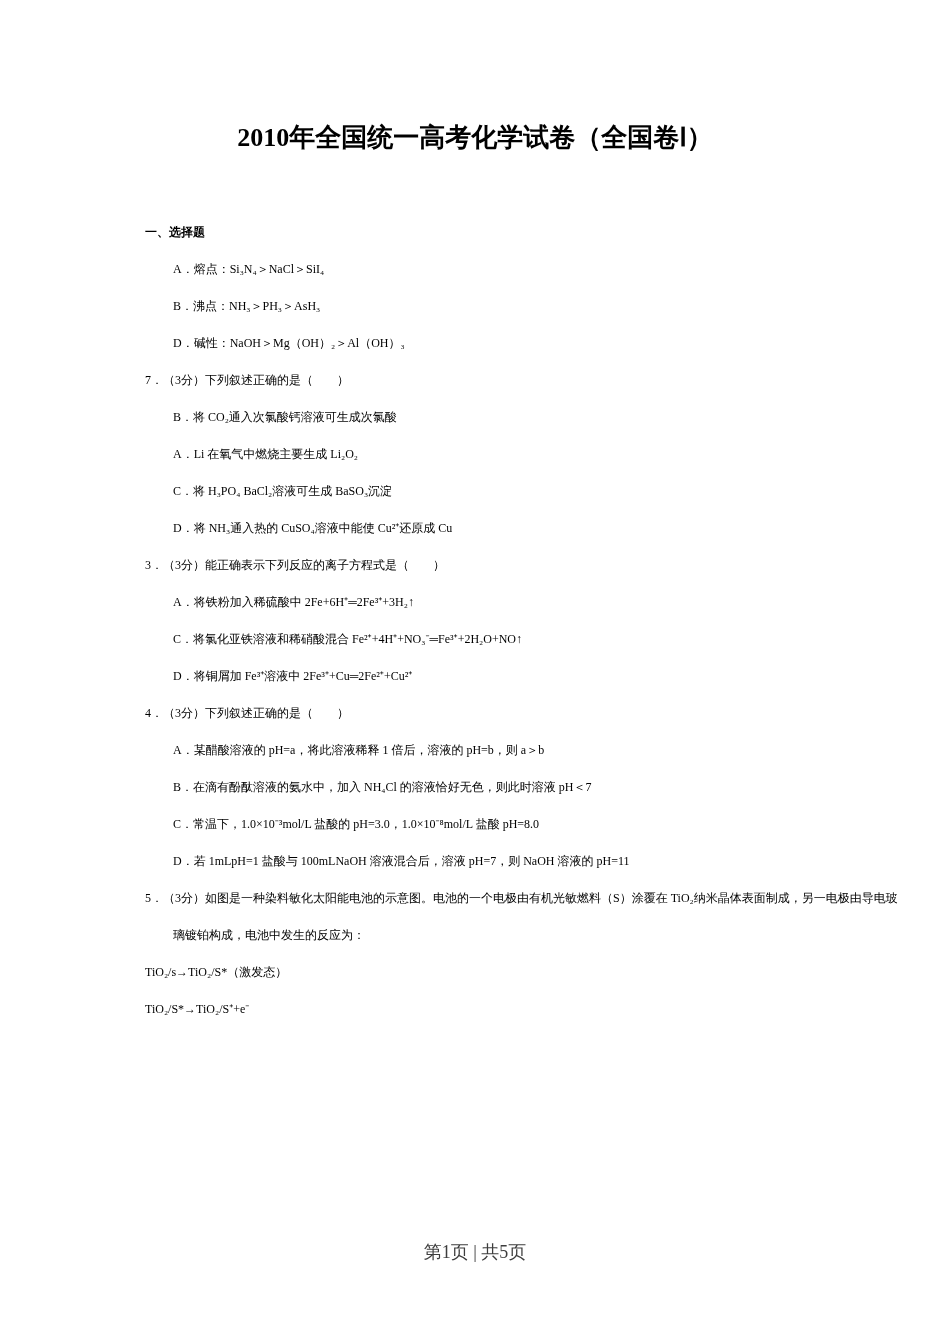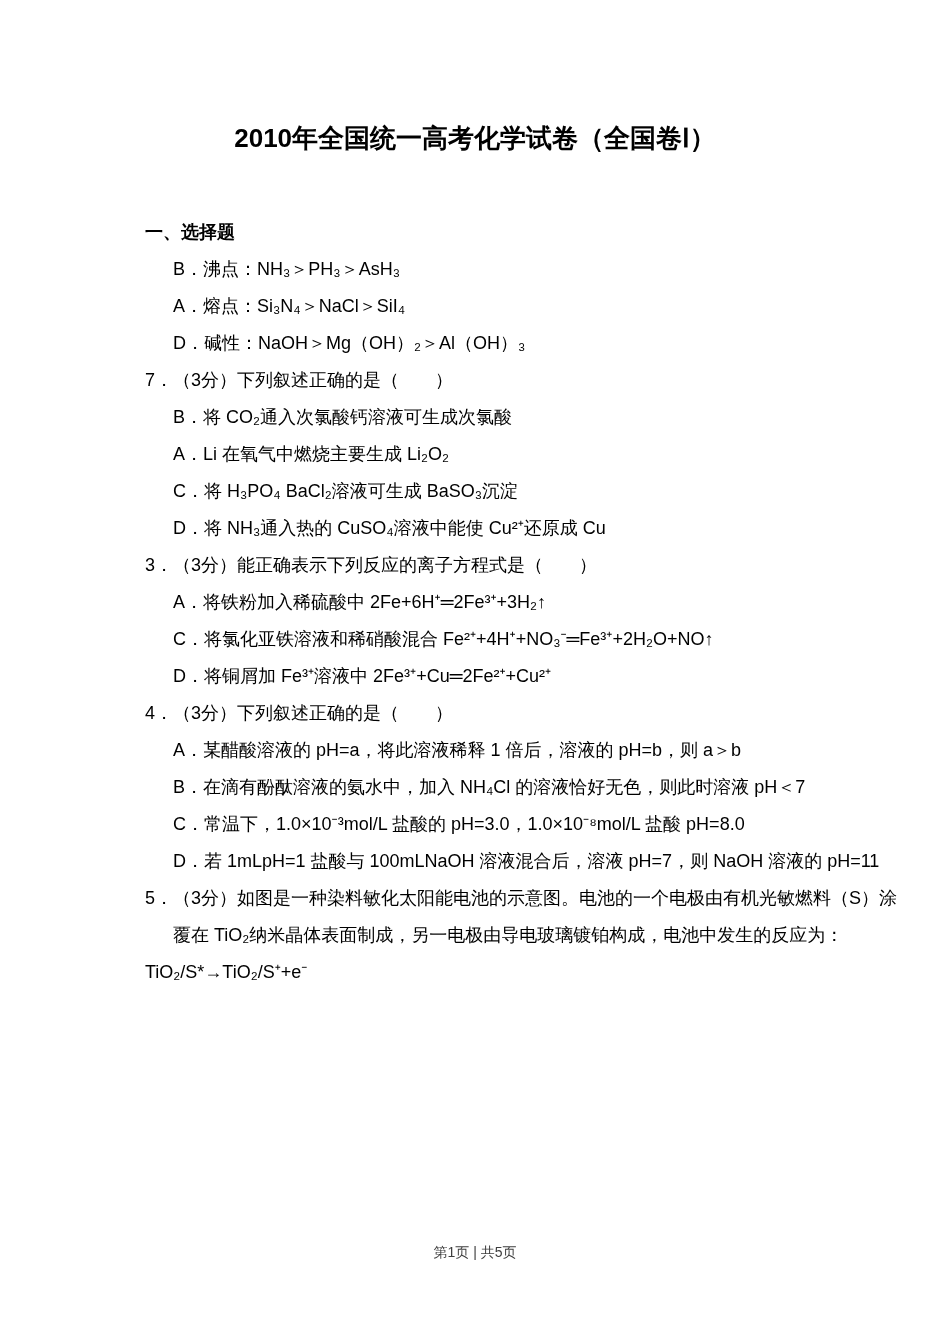--- a/index.html
+++ b/index.html
@@ -6,35 +6,35 @@
     margin: 0;
     padding: 0;
     background: #ffffff;
   }
   .page {
     position: relative;
     width: 950px;
     height: 1344px;
     background: #ffffff;
     overflow: hidden;
-    font-family: Liberation Sans, sans-serif;
+    font-family: Liberation Serif, serif;
     color: #000000;
   }
   .title {
     margin: 0 0 56px 0;
     padding-top: 118px;
     text-align: center;
     font-size: 26px;
     font-weight: bold;
     line-height: 40px;
   }
   .content {
     padding-left: 145px;
     padding-right: 50px;
-    font-size: 18px;
+    font-size: 12px;
     line-height: 37px;
   }
   .content p {
     margin: 0;
   }
   .section-heading {
     font-weight: bold;
   }
   
   .stem {
@@ -47,58 +47,59 @@
   }
   .formula {
     text-indent: 0;
   }
   .footer {
     position: absolute;
     top: 1240px;
     left: 0;
     right: 0;
     text-align: center;
-    font-size: 14px;
+    font-size: 18px;
     line-height: 24px;
     color: #3d3d3d;
   }
 </style>
 </head>
 <body>
 
 <div class="page">
 
   <h1 class="title">2010年全国统一高考化学试卷（全国卷Ⅰ）</h1>
 
   <div class="content">
 
     <p class="section-heading">一、选择题</p>
 
+    <p class="option">A．熔点：Si₃N₄＞NaCl＞SiI₄</p>
     <p class="option">B．沸点：NH₃＞PH₃＞AsH₃</p>
-    <p class="option">A．熔点：Si₃N₄＞NaCl＞SiI₄</p>
     <p class="option">D．碱性：NaOH＞Mg（OH）₂＞Al（OH）₃</p>
 
     <p class="stem">7．（3分）下列叙述正确的是（　　）</p>
     <p class="option">B．将 CO₂通入次氯酸钙溶液可生成次氯酸</p>
     <p class="option">A．Li 在氧气中燃烧主要生成 Li₂O₂</p>
     <p class="option">C．将 H₃PO₄ BaCl₂溶液可生成 BaSO₃沉淀</p>
     <p class="option">D．将 NH₃通入热的 CuSO₄溶液中能使 Cu²⁺还原成 Cu</p>
 
     <p class="stem">3．（3分）能正确表示下列反应的离子方程式是（　　）</p>
     <p class="option">A．将铁粉加入稀硫酸中 2Fe+6H⁺═2Fe³⁺+3H₂↑</p>
     <p class="option">C．将氯化亚铁溶液和稀硝酸混合 Fe²⁺+4H⁺+NO₃⁻═Fe³⁺+2H₂O+NO↑</p>
     <p class="option">D．将铜屑加 Fe³⁺溶液中 2Fe³⁺+Cu═2Fe²⁺+Cu²⁺</p>
 
     <p class="stem">4．（3分）下列叙述正确的是（　　）</p>
     <p class="option">A．某醋酸溶液的 pH=a，将此溶液稀释 1 倍后，溶液的 pH=b，则 a＞b</p>
     <p class="option">B．在滴有酚酞溶液的氨水中，加入 NH₄Cl 的溶液恰好无色，则此时溶液 pH＜7</p>
     <p class="option">C．常温下，1.0×10⁻³mol/L 盐酸的 pH=3.0，1.0×10⁻⁸mol/L 盐酸 pH=8.0</p>
     <p class="option">D．若 1mLpH=1 盐酸与 100mLNaOH 溶液混合后，溶液 pH=7，则 NaOH 溶液的 pH=11</p>
 
     <p class="stem">5．（3分）如图是一种染料敏化太阳能电池的示意图。电池的一个电极由有机光敏燃料（S）涂覆在 TiO₂纳米晶体表面制成，另一电极由导电玻璃镀铂构成，电池中发生的反应为：</p>
+    <p class="formula">TiO₂/s→TiO₂/S*（激发态）</p>
     <p class="formula">TiO₂/S*→TiO₂/S⁺+e⁻</p>
 
   </div>
 
   <div class="footer">
     <span>第1页 | 共5页</span>
   </div>
 
 </div>
 

